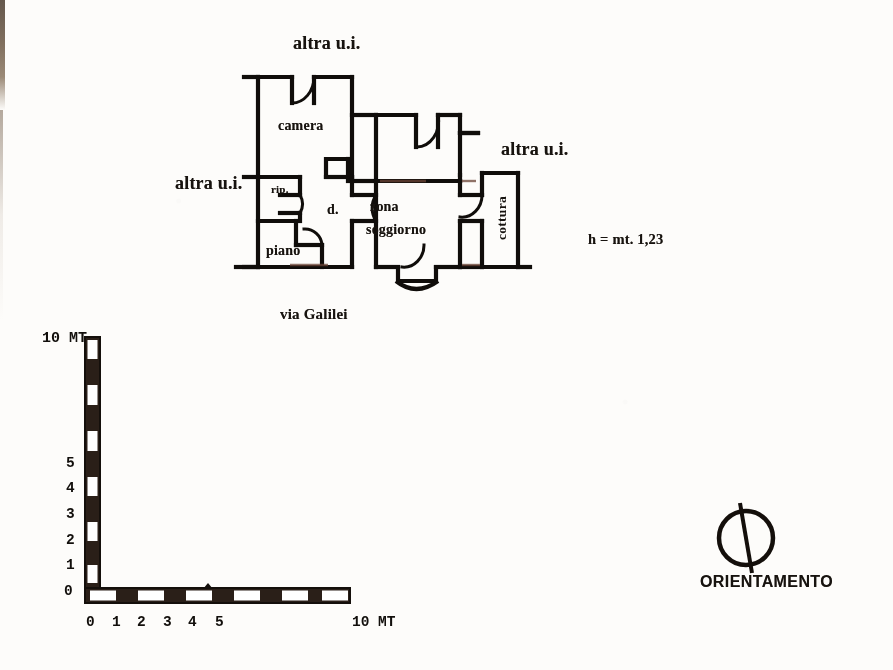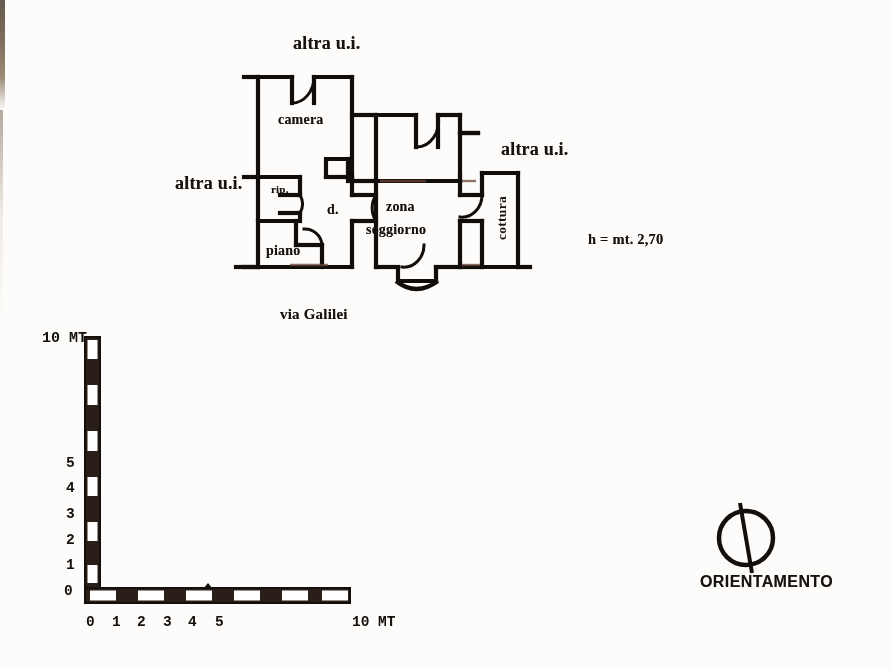--- a/index.html
+++ b/index.html
@@ -155,40 +155,40 @@
     <g stroke="#6b4436" stroke-width="2.4" opacity=".75">
       <path d="M 150 126 L 196 126"></path>
       <path d="M 60 210 L 98 210"></path>
       <path d="M 232 210 L 250 210"></path>
       <path d="M 232 126 L 246 126"></path>
     </g>
 
     <path d="M 166 226 q 20 16 42 0" fill="none" stroke="#100d0a" stroke-width="4.2"></path>
   </svg>
 
-  <div class="lbl lbl-room" style="left:278px;top:112px;">camera</div>
+  <div class="lbl lbl-room" style="left:278px;top:118px;">camera</div>
 
   <div class="lbl lbl-room" style="left:271px;top:183px;font-size:11px;">rip.</div>
 
   <div class="lbl lbl-room" style="left:266px;top:243px;">piano</div>
 
   <div class="lbl lbl-room" style="left:327px;top:202px;">d.</div>
 
-  <div class="lbl lbl-room" style="left:386px;top:199px;">zona</div>
+  <div class="lbl lbl-room" style="left:370px;top:199px;">zona</div>
   <div class="lbl lbl-room" style="left:366px;top:222px;">soggiorno</div>
 
   <div class="vert-txt" style="left:494px;top:196px;">cottura</div>
 
   <div class="lbl lbl-altra" style="left:293px;top:33px;">altra u.i.</div>
   <div class="lbl lbl-altra" style="left:175px;top:173px;">altra u.i.</div>
   <div class="lbl lbl-altra" style="left:501px;top:139px;">altra u.i.</div>
 
   <div class="lbl lbl-via" style="left:280px;top:306px;">via Galilei</div>
 
-  <div class="lbl lbl-note" style="left:588px;top:229px;">h = mt. 2,70</div>
+  <div class="lbl lbl-note" style="left:588px;top:229px;">h = mt. 1,23</div>
 
   <svg id="scale-svg" width="320" height="285" viewBox="0 0 320 285">
 
     <g>
       <rect x="25" y="12" width="15" height="256" fill="#2a1f18"></rect>
       <rect x="27.5" y="15" width="10" height="19" fill="#ffffff"></rect>
       <rect x="27.5" y="60" width="10" height="20" fill="#ffffff"></rect>
       <rect x="27.5" y="106" width="10" height="20" fill="#ffffff"></rect>
       <rect x="27.5" y="152" width="10" height="19" fill="#ffffff"></rect>
       <rect x="27.5" y="197" width="10" height="19" fill="#ffffff"></rect>

